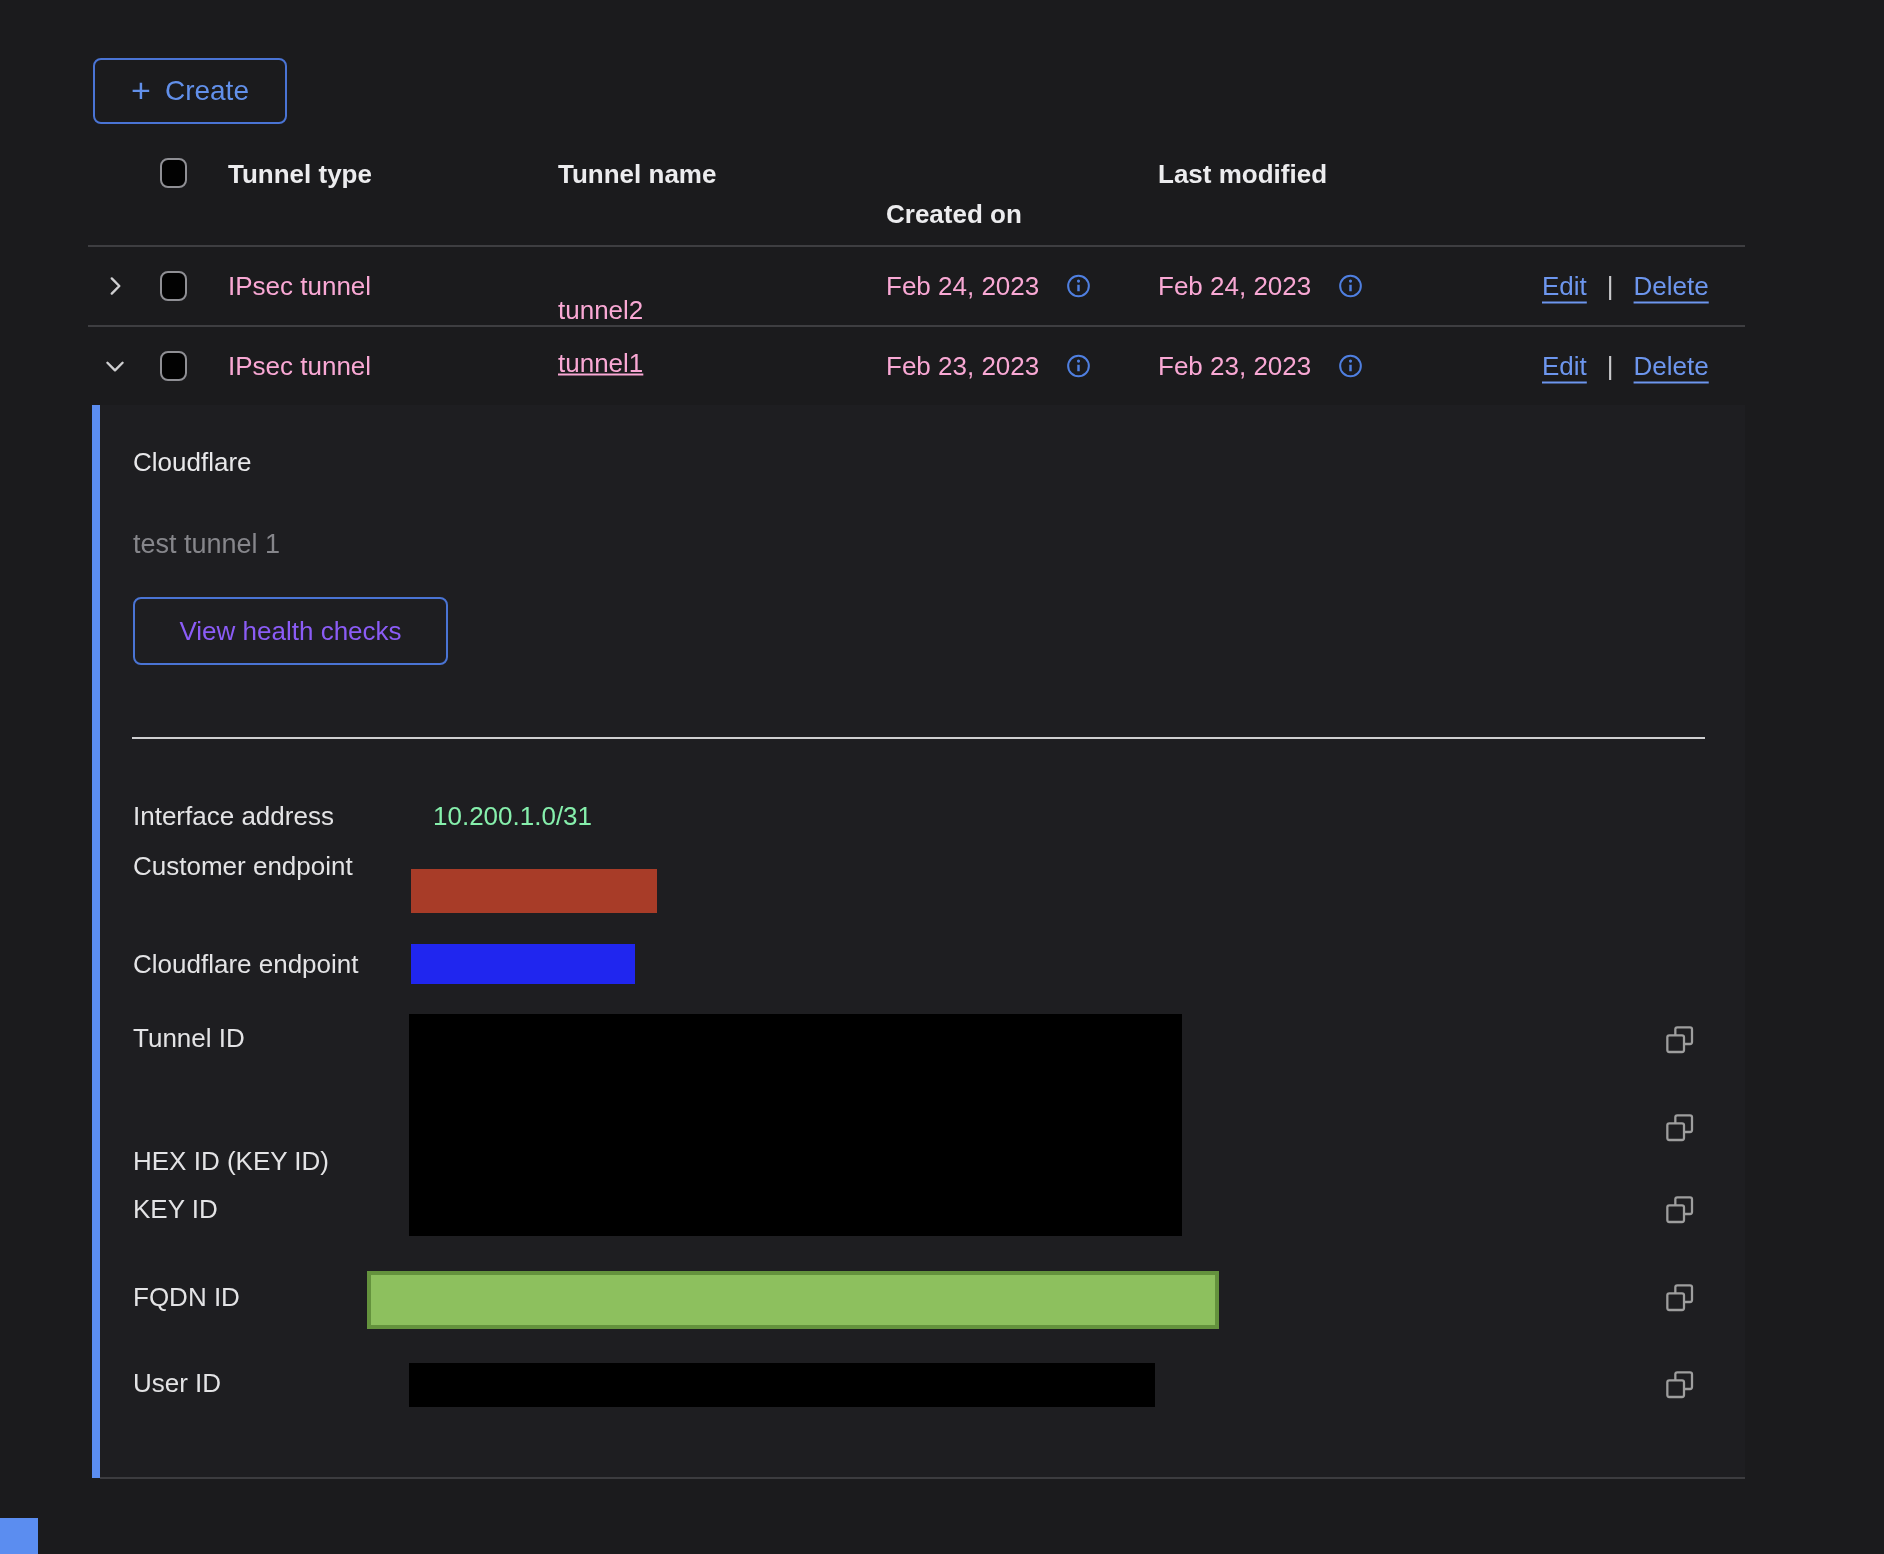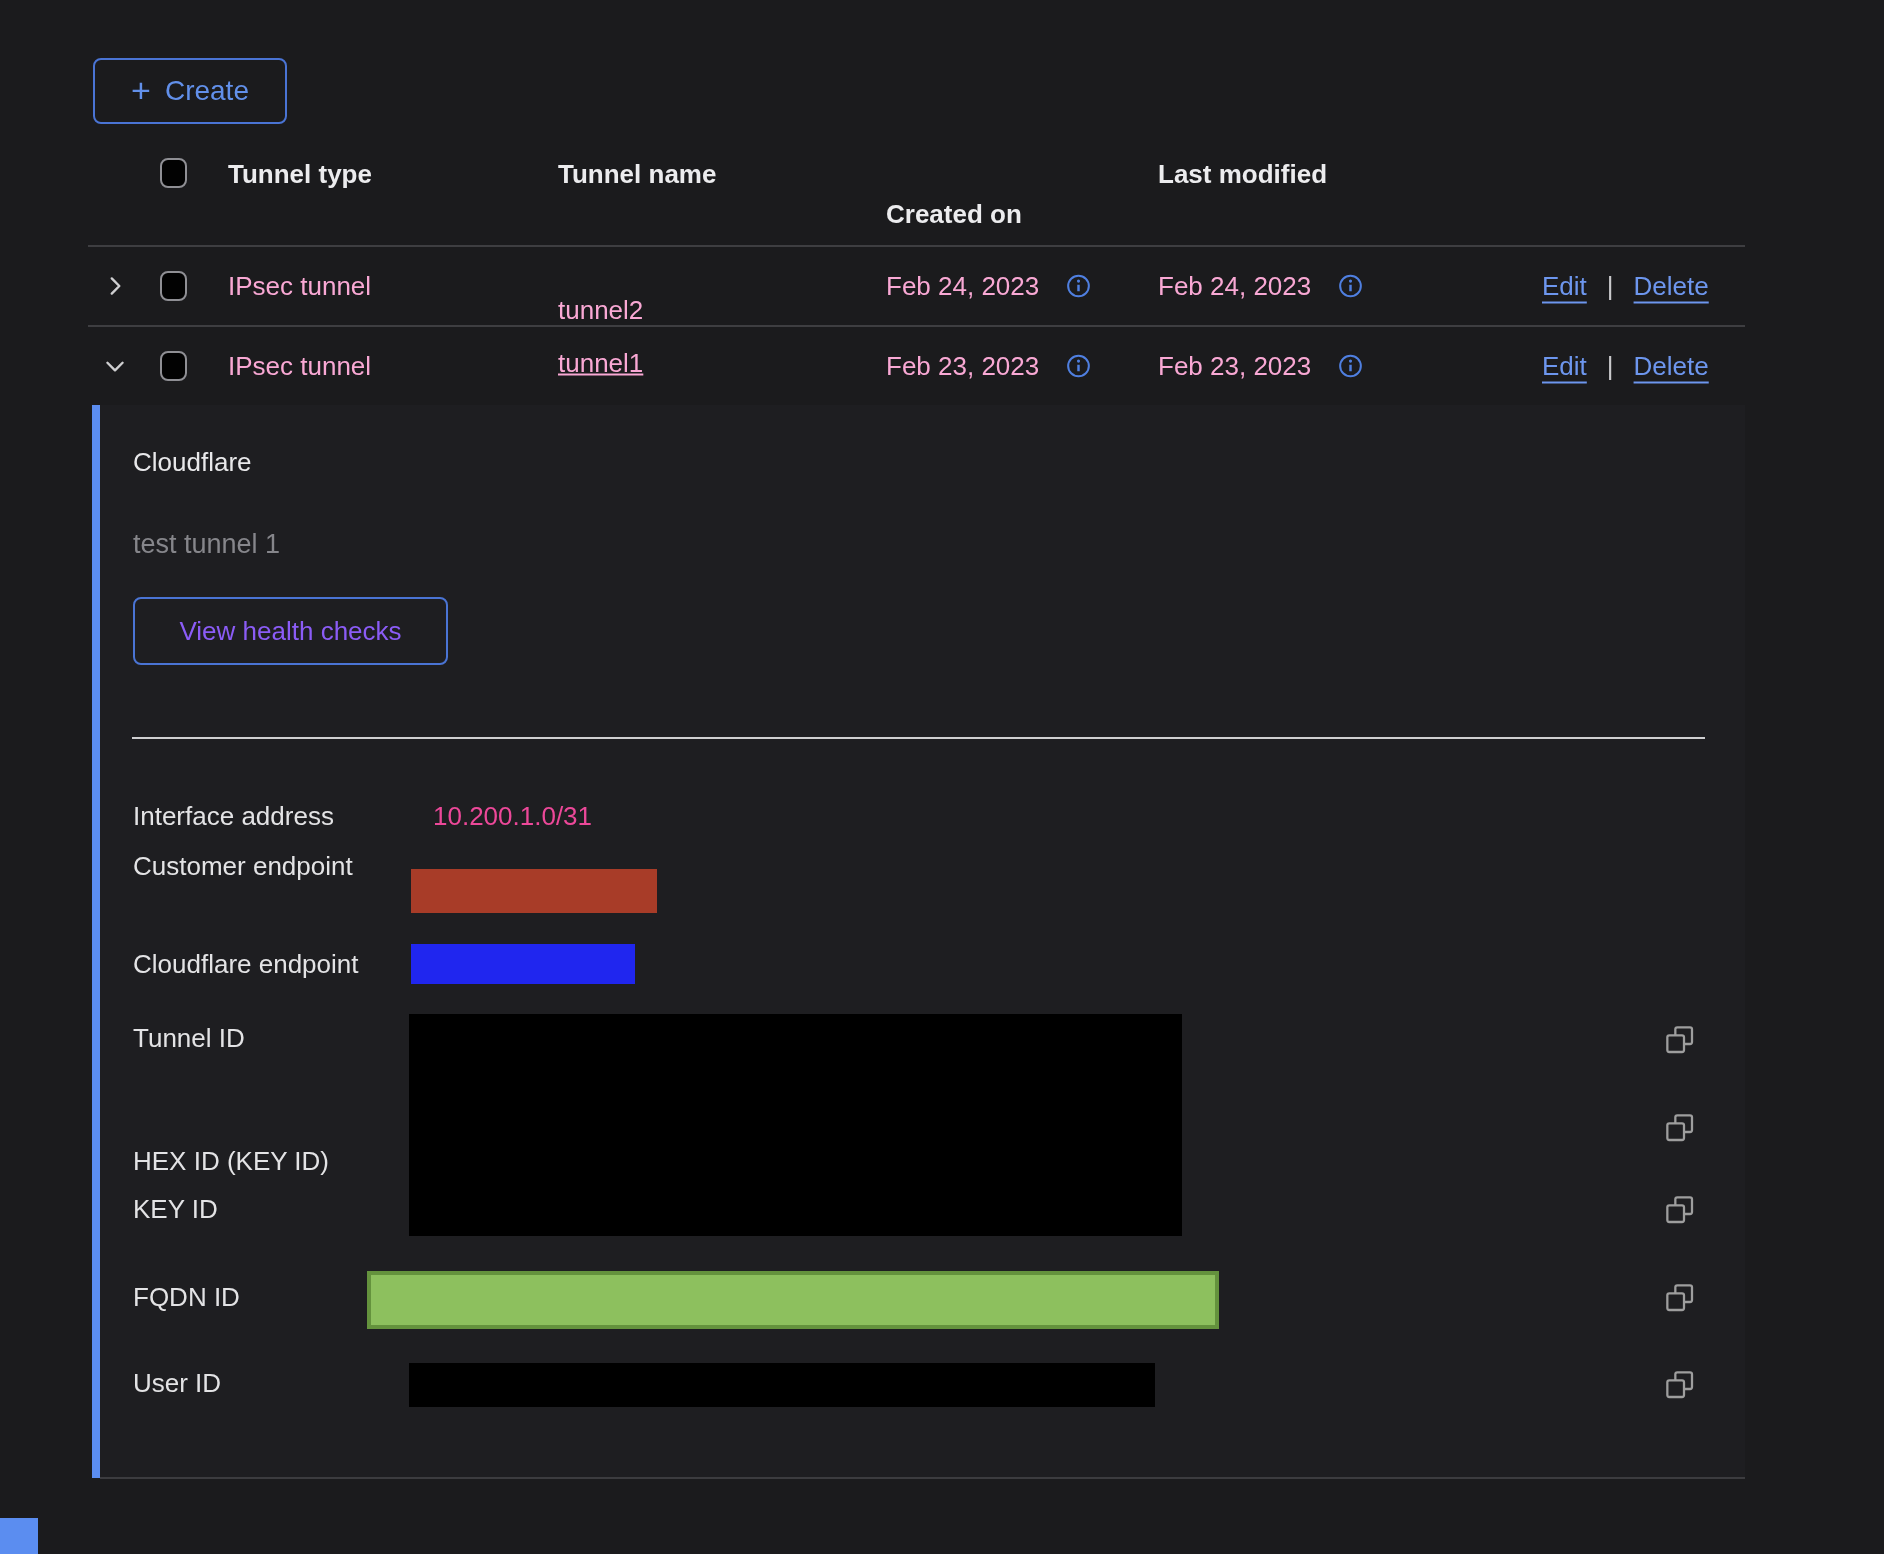--- a/index.html
+++ b/index.html
@@ -47,21 +47,21 @@
   .desc-label { font-size: 26px; color: #e8e8ea; }
   .desc-value { font-size: 27px; color: #86868b; }
   .health-btn {
     left: 133px; top: 597px; width: 315px; height: 68px;
     border: 2px solid #4a74d4; border-radius: 8px; background: transparent;
     color: #8b5cf6; font-size: 26px; font-family: inherit;
     display: flex; align-items: center; justify-content: center; cursor: pointer;
   }
   .light-divider { left: 132px; top: 737px; width: 1573px; height: 2px; background: #cfcfd1; }
   .fld-label { font-size: 26px; color: #e3e3e5; white-space: nowrap; }
-  .fld-value { font-size: 26px; color: #ec4899; white-space: nowrap; }
+  .fld-value { font-size: 26px; color: #86efac; white-space: nowrap; }
 
   .redact-red   { left: 411px; top: 869px;  width: 246px; height: 44px;  background: #a83c28; }
   .redact-blue  { left: 411px; top: 944px;  width: 224px; height: 40px;  background: #2026ef; }
   .redact-black-big  { left: 409px; top: 1014px; width: 773px; height: 222px; background: #000; }
   .redact-green { left: 367px; top: 1271px; width: 852px; height: 58px;
                   background: #8dc05e; border: 4px solid #64923d; }
   .redact-black-user { left: 409px; top: 1363px; width: 746px; height: 44px; background: #000; }
 
   .copy-btn { left: 1664px; width: 32px; height: 32px; cursor: pointer; background: transparent; border: 0; padding: 0; }
 

